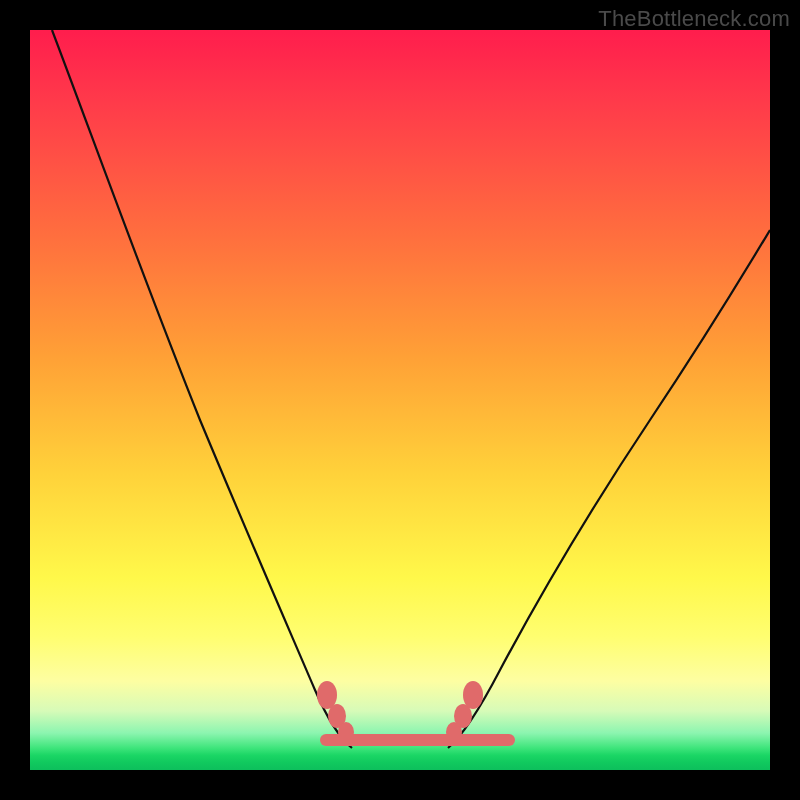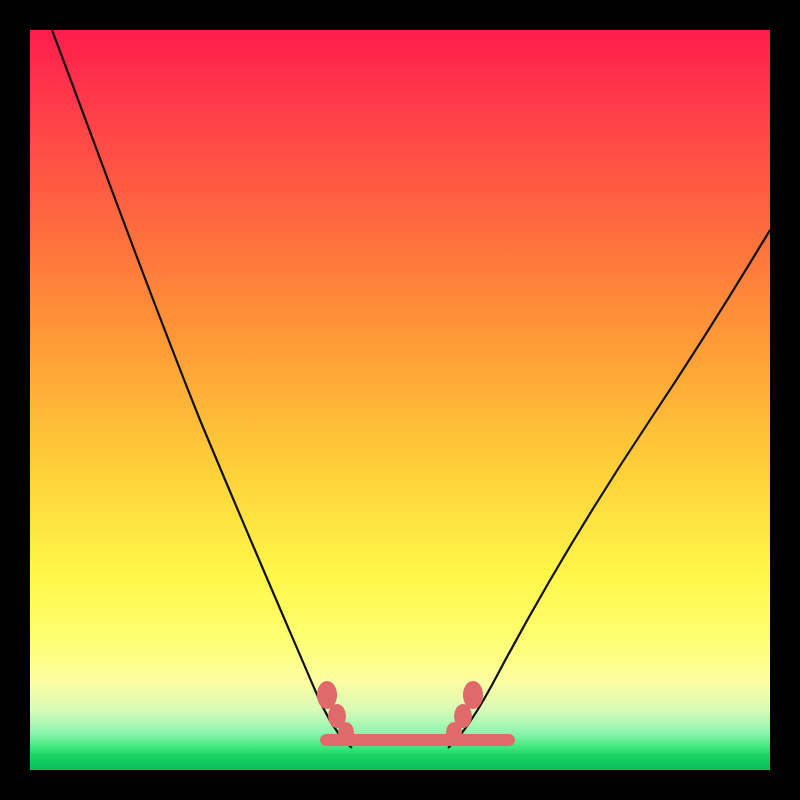--- a/index.html
+++ b/index.html
@@ -78,20 +78,21 @@
     height: 12px;
     background: #e06a6a;
     border-radius: 6px;
     z-index: 3;
   }
 </style>
 </head>
 <body>
 
 <div class="frame">
+  <div class="watermark">TheBottleneck.com</div>
 
   <div class="plot">
 
     <svg class="curve" viewBox="0 0 740 740" preserveAspectRatio="none">
 
       <path class="curve-path" d="M 22 0
                C 60 100, 110 240, 170 390
                C 220 510, 255 590, 285 660
                C 300 695, 312 710, 322 718"></path>
 

